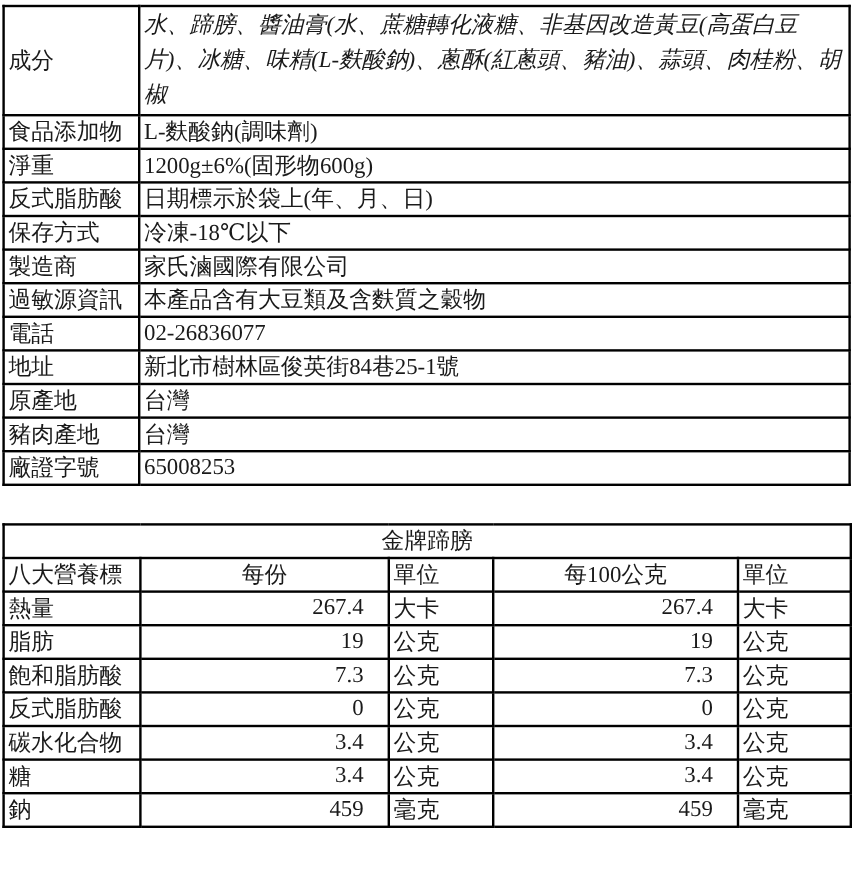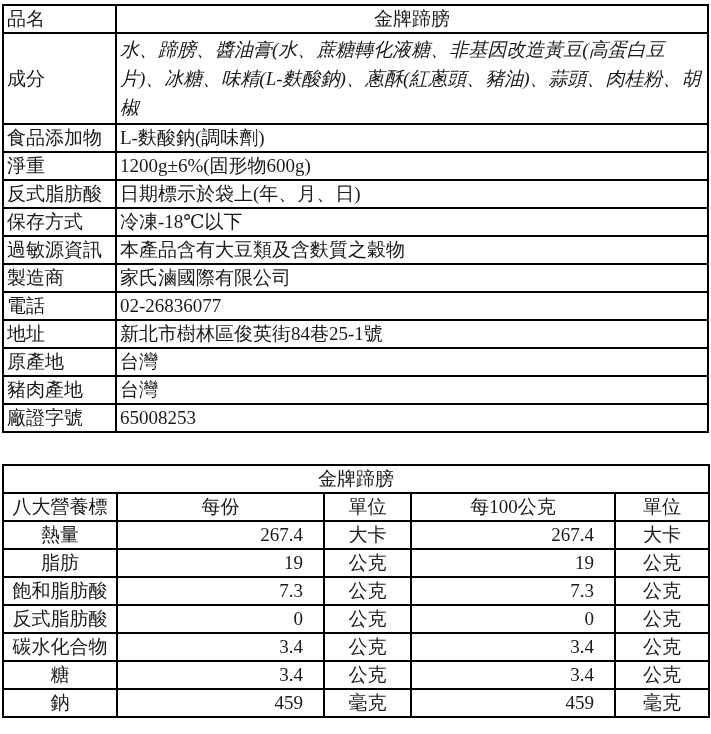--- a/index.html
+++ b/index.html
@@ -47,37 +47,33 @@
   
   .nutri-table { width: 706px; margin-top: 31px; }
   .nutri-table .n1 { width: 114px; }
   .nutri-table .n2 { width: 207px; }
   .nutri-table .n3 { width: 87px; }
   .nutri-table .n4 { width: 204px; }
   .nutri-table .n5 { width: 94px; }
   .nutri-table td.title-cell { text-align: center; }
   .nutri-table td.center { text-align: center; }
   .nutri-table td.num { text-align: right; padding-right: 20px; }
-  .nutri-table td { white-space: nowrap; text-align: center; }
+  .nutri-table td { white-space: nowrap; }
 </style>
 </head>
 <body>
 
 <div class="page">
 
   <table class="spec-table">
     <colgroup>
         <col class="c1">
         <col class="c2">
       </colgroup>
     <tbody>
-        <tr>
-          <td class="label-cell">品名</td>
-          <td class="value-cell center">金牌蹄膀</td>
-        </tr>
         <tr>
           <td class="label-cell">成分</td>
           <td class="value-cell multiline">水、蹄膀、醬油膏(水、蔗糖轉化液糖、非基因改造黃豆(高蛋白豆片)、冰糖、味精(L-麩酸鈉)、蔥酥(紅蔥頭、豬油)、蒜頭、肉桂粉、胡椒</td>
         </tr>
         <tr>
           <td class="label-cell">食品添加物</td>
           <td class="value-cell">L-麩酸鈉(調味劑)</td>
         </tr>
         <tr>
           <td class="label-cell">淨重</td>
@@ -85,26 +81,26 @@
         </tr>
         <tr>
           <td class="label-cell">反式脂肪酸</td>
           <td class="value-cell">日期標示於袋上(年、月、日)</td>
         </tr>
         <tr>
           <td class="label-cell">保存方式</td>
           <td class="value-cell">冷凍-18℃以下</td>
         </tr>
         <tr>
+          <td class="label-cell">製造商</td>
+          <td class="value-cell">家氏滷國際有限公司</td>
+        </tr>
+        <tr>
           <td class="label-cell">過敏源資訊</td>
           <td class="value-cell">本產品含有大豆類及含麩質之穀物</td>
-        </tr>
-        <tr>
-          <td class="label-cell">製造商</td>
-          <td class="value-cell">家氏滷國際有限公司</td>
         </tr>
         <tr>
           <td class="label-cell">電話</td>
           <td class="value-cell">02-26836077</td>
         </tr>
         <tr>
           <td class="label-cell">地址</td>
           <td class="value-cell">新北市樹林區俊英街84巷25-1號</td>
         </tr>
         <tr>

